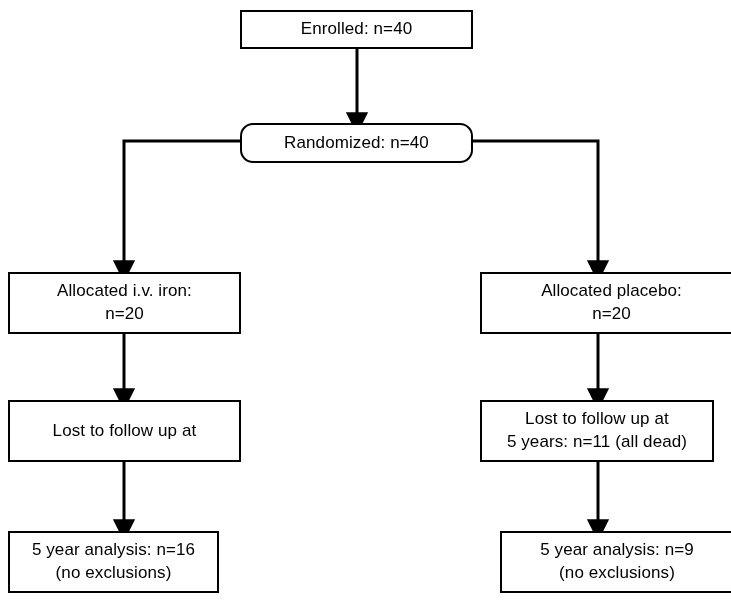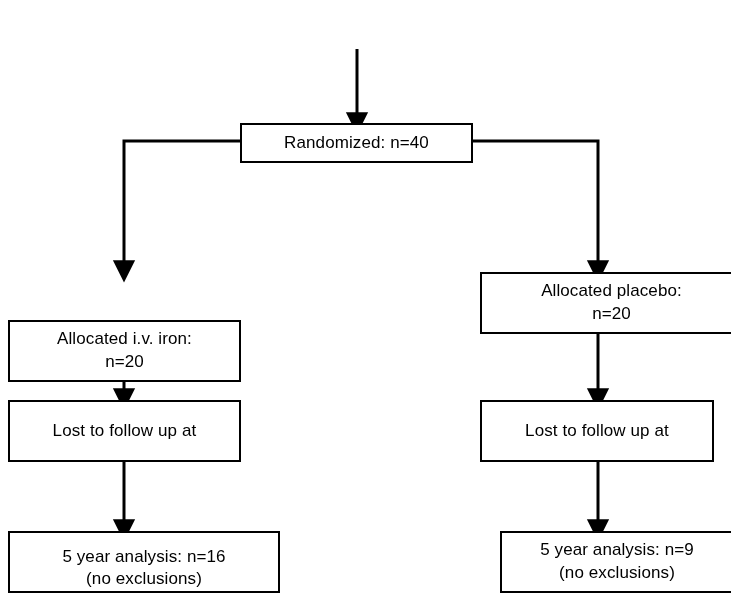--- a/index.html
+++ b/index.html
@@ -39,29 +39,29 @@
     letter-spacing: 0.1px;
   }
   .node-line {
     display: block;
     white-space: nowrap;
   }
 
   
   #node-enrolled   { left: 240px; top: 10px;  width: 233px; height: 39px; }
   
-  #node-randomized { left: 240px; top: 123px; width: 233px; height: 40px; }
+  #node-randomized { left: 240px; top: 123px; width: 233px; height: 40px; border-radius: 13px; }
   
-  #node-alloc-iron    { left: 8px;   top: 272px; width: 233px; height: 62px; margin-top: 48px; }
+  #node-alloc-iron    { left: 8px;   top: 272px; width: 233px; height: 62px; }
   #node-alloc-placebo { left: 480px; top: 272px; width: 263px; height: 62px; }
   
   #node-lost-iron    { left: 8px;   top: 400px; width: 233px; height: 62px; }
   #node-lost-placebo { left: 480px; top: 400px; width: 234px; height: 62px; }
   
-  #node-analysis-iron    { left: 8px;   top: 531px; width: 272px; height: 62px; justify-content: flex-end; }
+  #node-analysis-iron    { left: 8px;   top: 531px; width: 211px; height: 62px; }
   #node-analysis-placebo { left: 500px; top: 531px; width: 234px; height: 62px; }
 </style>
 </head>
 <body>
 
 <div id="flowchart-root">
 
   <svg class="connector-layer" viewBox="0 0 731 609" width="731" height="609">
     <defs>
       <marker id="arrowhead" markerWidth="9" markerHeight="9" refX="0.6" refY="4.5" orient="auto" markerUnits="strokeWidth">
@@ -74,20 +74,23 @@
     <path d="M 240 141 L 124 141 L 124 262" fill="none" stroke="#000000" stroke-width="3" marker-end="url(#arrowhead)"></path>
     <path d="M 473 141 L 598 141 L 598 262" fill="none" stroke="#000000" stroke-width="3" marker-end="url(#arrowhead)"></path>
 
     <line x1="124" y1="334" x2="124" y2="390" stroke="#000000" stroke-width="3" marker-end="url(#arrowhead)"></line>
     <line x1="124" y1="462" x2="124" y2="521" stroke="#000000" stroke-width="3" marker-end="url(#arrowhead)"></line>
 
     <line x1="598" y1="334" x2="598" y2="390" stroke="#000000" stroke-width="3" marker-end="url(#arrowhead)"></line>
     <line x1="598" y1="462" x2="598" y2="521" stroke="#000000" stroke-width="3" marker-end="url(#arrowhead)"></line>
   </svg>
 
+  <div class="node-box" id="node-enrolled">
+    <span class="node-line">Enrolled: n=40</span>
+  </div>
 
   <div class="node-box" id="node-randomized">
     <span class="node-line">Randomized: n=40</span>
   </div>
 
   <div class="node-box" id="node-alloc-iron">
     <span class="node-line">Allocated i.v. iron:</span>
     <span class="node-line">n=20</span>
   </div>
 
@@ -95,20 +98,21 @@
     <span class="node-line">Allocated placebo:</span>
     <span class="node-line">n=20</span>
   </div>
 
   <div class="node-box" id="node-lost-iron">
     <span class="node-line">Lost to follow up at</span>
   </div>
 
   <div class="node-box" id="node-lost-placebo">
     <span class="node-line">Lost to follow up at</span>
+    <span class="node-line">5 years: n=11 (all dead)</span>
   </div>
 
   <div class="node-box" id="node-analysis-iron">
     <span class="node-line">5 year analysis: n=16</span>
     <span class="node-line">(no exclusions)</span>
   </div>
 
   <div class="node-box" id="node-analysis-placebo">
     <span class="node-line">5 year analysis: n=9</span>
     <span class="node-line">(no exclusions)</span>

